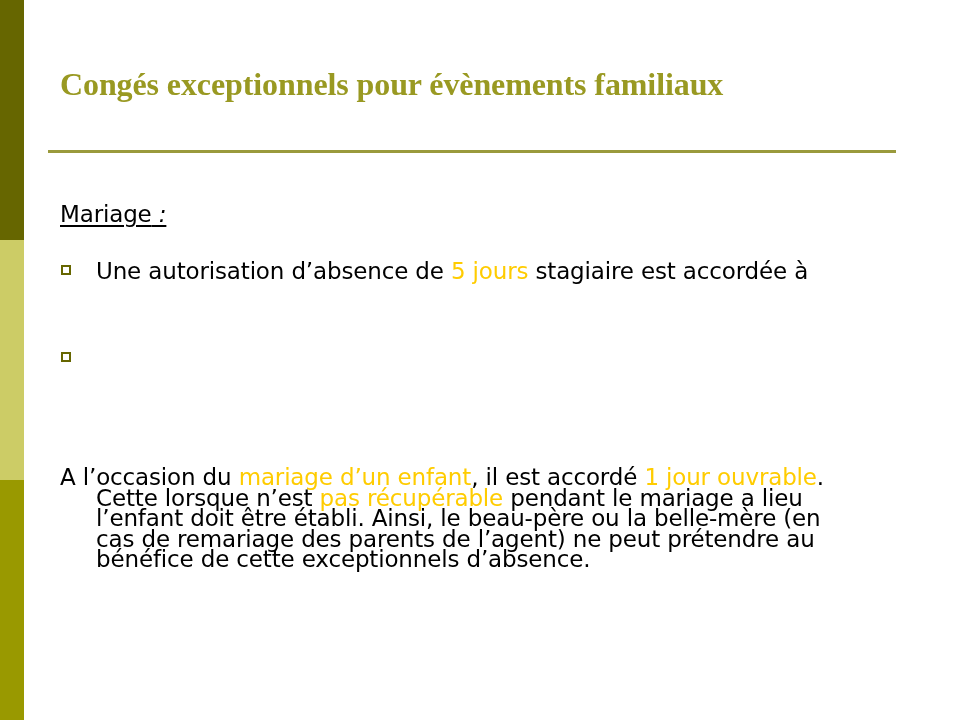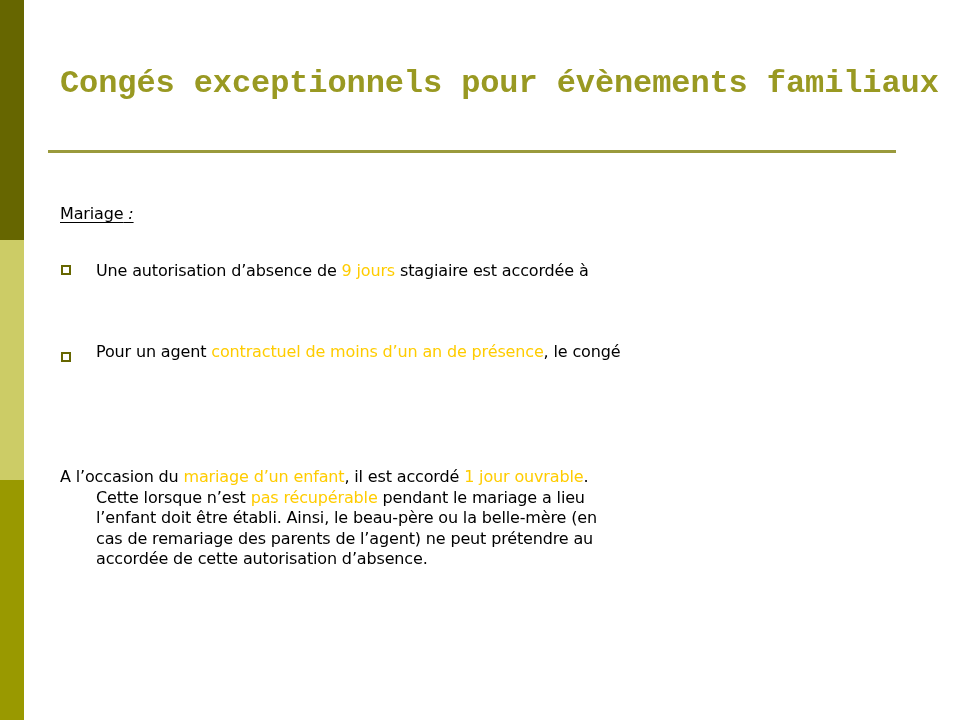--- a/index.html
+++ b/index.html
@@ -9,30 +9,30 @@
       font-family: "DejaVu Sans", sans-serif;
       color: #000000;
     }
     .side-bar { position: absolute; left: 0; width: 24px; }
     .side-bar.s1 { top: 0; height: 240px; }
     .side-bar.s2 { top: 240px; height: 240px; }
     .side-bar.s3 { top: 480px; height: 240px; }
 
     .title {
       position: absolute; left: 60px; top: 62px;
-      font-family: Liberation Mono, monospace;
+      font-family: Liberation Serif, serif;
       font-weight: bold; font-size: 32px; line-height: 44px;
       white-space: nowrap; letter-spacing: -0.1px;
     }
     .title-rule {
       position: absolute; left: 48px; top: 150px; width: 848px; height: 3px;
     }
 
     .text {
-      font-size: 16px; line-height: 20.6px; letter-spacing: -0.15px;
+      font-size: 23px; line-height: 20.6px; letter-spacing: -0.15px;
       white-space: nowrap;
     }
     .section-heading {
       position: absolute; left: 60px; top: 204px;
       text-decoration: underline; text-underline-offset: 3px;
     }
     .section-heading .colon { font-style: italic; }
 
     .bullet-item { position: absolute; left: 60px; }
     .bullet-item .bullet {
@@ -60,30 +60,29 @@
 <div class="side-bar s3" style="background: rgb(153, 153, 0);"></div>
 
 <h1 class="title" style="margin: 0px; color: rgb(153, 153, 34);">Congés exceptionnels pour évènements familiaux</h1>
 <div class="title-rule" style="background: rgb(154, 154, 60);"></div>
 
 <div class="text section-heading"><span>Mariage</span><span class="colon"> :</span></div>
 
 <div class="text bullet-item bullet-1">
   <span class="bullet" style="border-color: rgb(102, 102, 0);"></span>
   <div class="lines">
-      <span class="line"><span>Une autorisation d’absence de </span><span class="hl">9 jours</span><span> stagiaire est accordée à</span></span>
+      <span class="line"><span>Une autorisation d’absence de </span><span class="hl">5 jours</span><span> stagiaire est accordée à</span></span>
     </div>
 </div>
 
 <div class="text bullet-item bullet-2">
   <span class="bullet" style="border-color: rgb(102, 102, 0);"></span>
   <div class="lines">
-      <span class="line"><span>Pour un agent </span><span class="hl">contractuel de moins d’un an de présence</span><span>, le congé</span></span>
     </div>
 </div>
 
 <div class="text para">
     <span class="line"><span>A l’occasion du </span><span class="hl">mariage d’un enfant</span><span>, il est accordé </span><span class="hl">1 jour ouvrable</span><span>.</span></span>
     <span class="line indent"><span>Cette lorsque n’est </span><span class="hl">pas récupérable</span><span> pendant le mariage a lieu</span></span>
     <span class="line indent"><span>l’enfant doit être établi. Ainsi, le beau-père ou la belle-mère (en</span></span>
     <span class="line indent"><span>cas de remariage des parents de l’agent) ne peut prétendre au</span></span>
-    <span class="line indent"><span>accordée de cette autorisation d’absence.</span></span>
+    <span class="line indent"><span>bénéfice de cette exceptionnels d’absence.</span></span>
   </div>
 
 </body></html>

